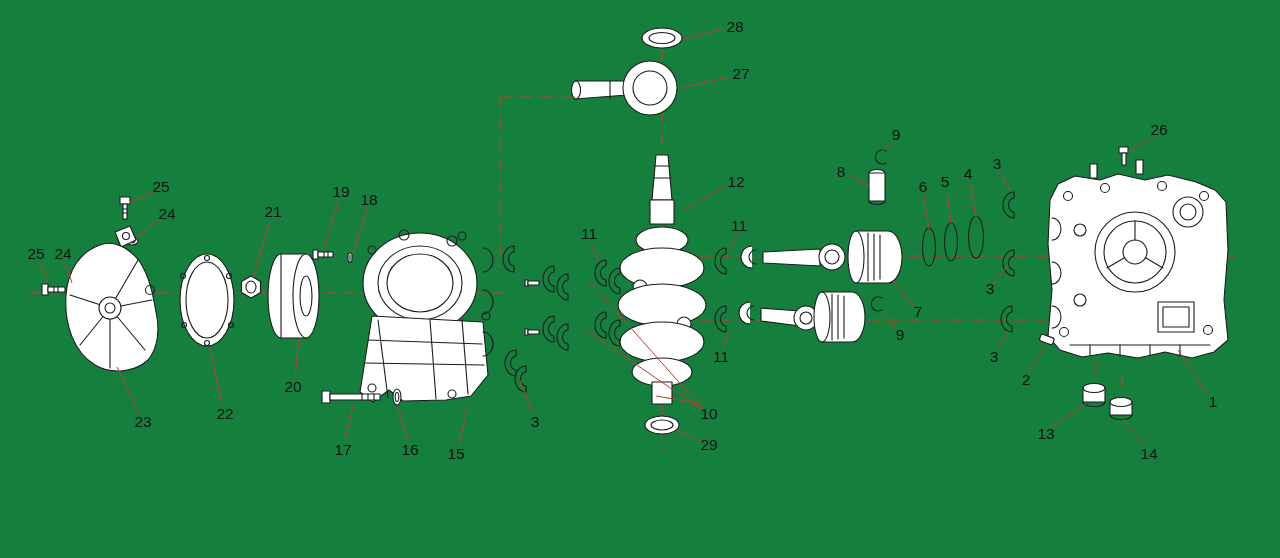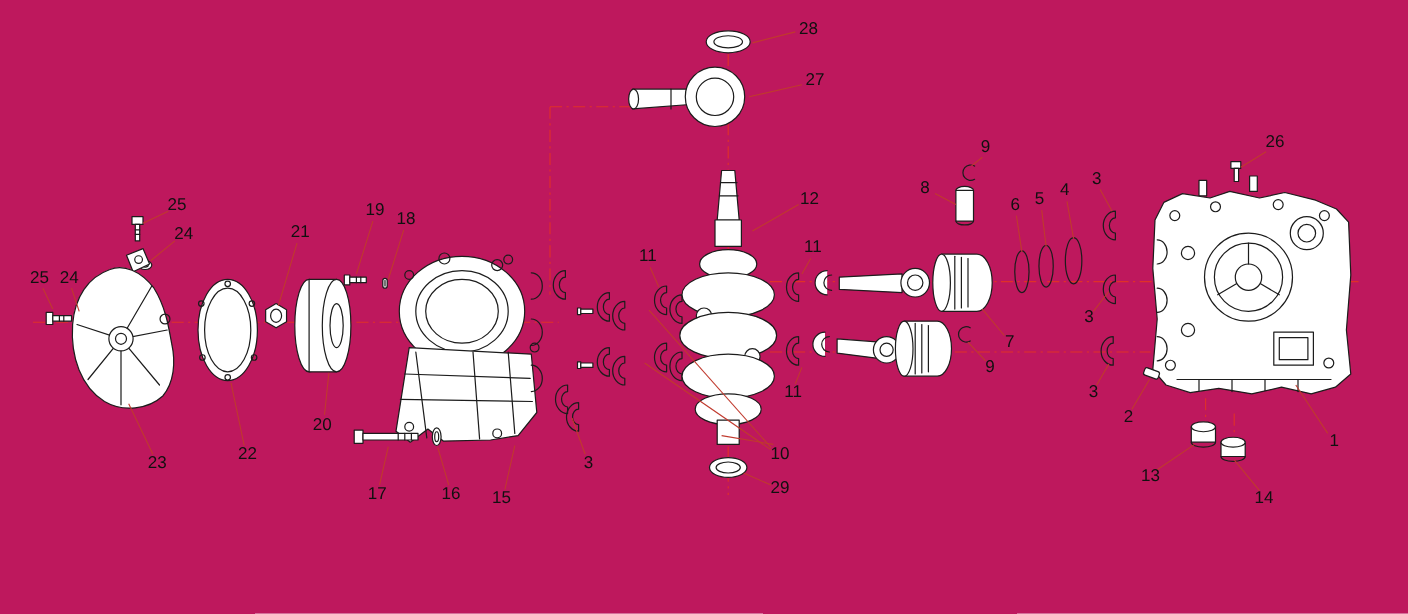--- a/index.html
+++ b/index.html
@@ -1,16 +1,16 @@
 <!DOCTYPE html>
 <html><head>
 <meta charset="utf-8">
 <style>
   html,body{margin:0;padding:0;background:#ffffff;}
-  .stage{position:relative;width:1280px;height:558px;background:#be185d;overflow:hidden;}
+  .stage{position:relative;width:1280px;height:558px;background:#15803d;overflow:hidden;}
   svg{display:block;font-family:"Liberation Sans", sans-serif;}
   .art{stroke:#1c1c1c;stroke-width:1.1;fill:none;stroke-linejoin:round;stroke-linecap:round;}
   .art .solid{fill:#ffffff;}
   .cline{stroke:#e03028;stroke-width:1;stroke-dasharray:11 4 2 4;fill:none;}
   text.callout{font-size:15.5px;}
 </style>
 </head>
 <body>
 
 <div class="stage">

